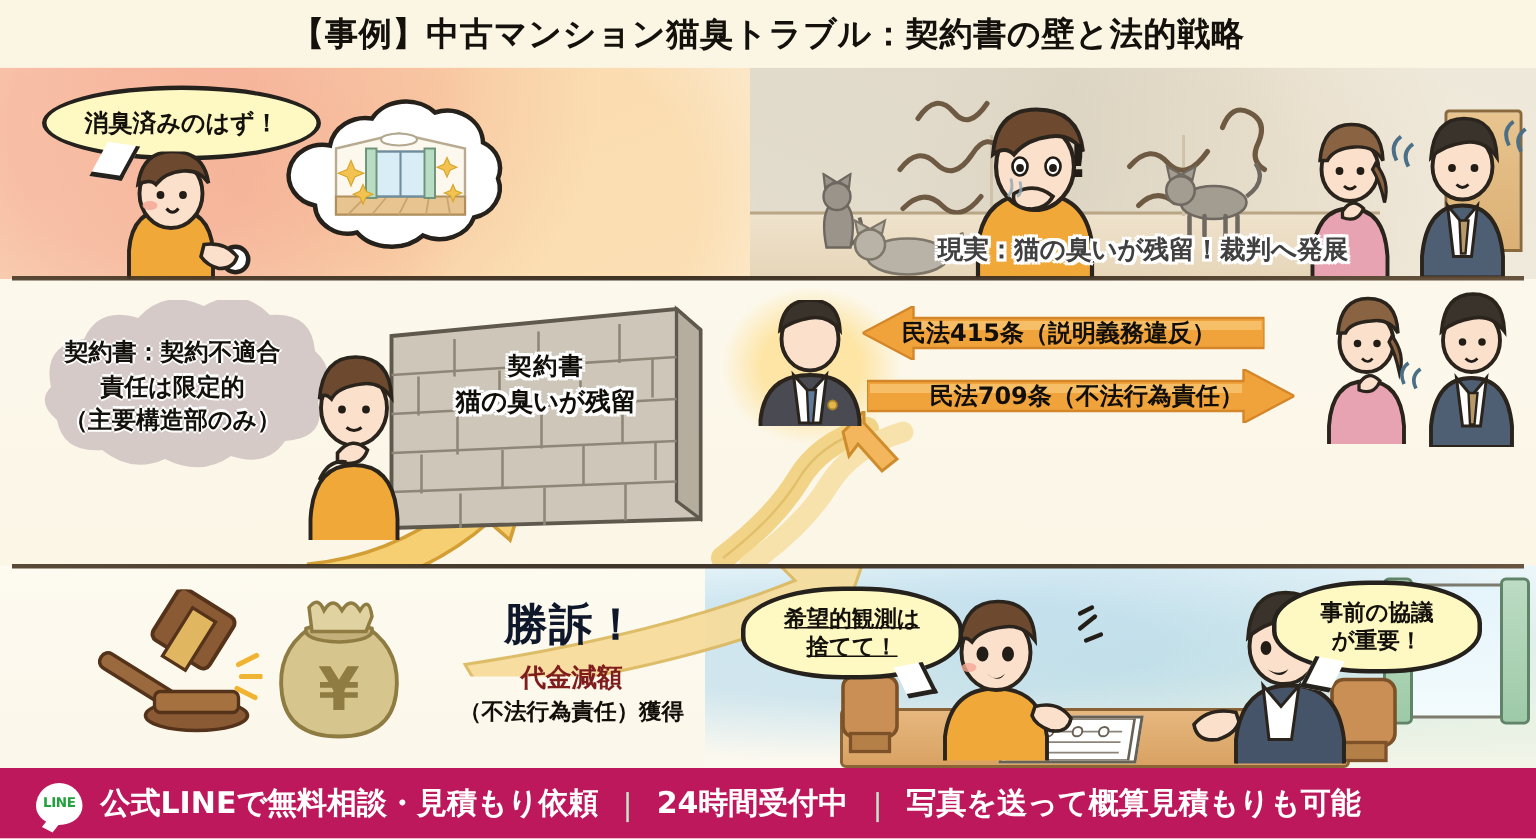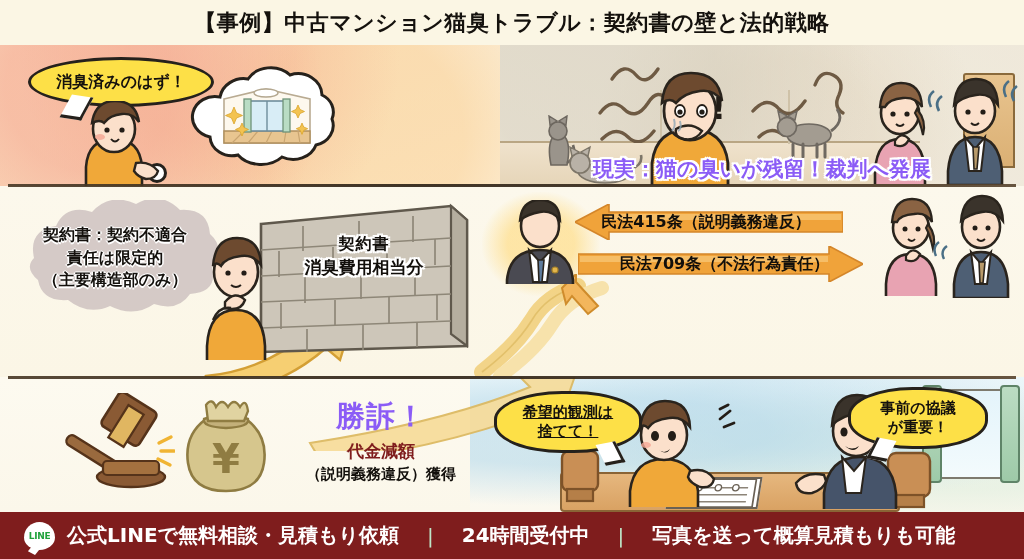--- a/index.html
+++ b/index.html
@@ -49,21 +49,21 @@
       radial-gradient(circle at 88% 40%, rgba(236,228,212,.6) 0 30%, rgba(236,228,212,0) 66%),
       linear-gradient(200deg,#f3efe3 0%, #f7f3e8 55%, #fbf7ec 100%);
   }
   .p2bg { position:absolute; inset:0;
     background:linear-gradient(180deg,#fcf8ec 0%,#fbf6e6 100%); }
   .p3bg { position:absolute; inset:0;
     background:linear-gradient(180deg,#fdfaf0 0%,#fbf7ea 100%); }
 
   
   .bubble-oval {
-    position:absolute; background:#fde047; border:3px solid #25211c; border-radius:50%;
+    position:absolute; background:#fef9c3; border:3px solid #25211c; border-radius:50%;
     display:flex; align-items:center; justify-content:center; text-align:center;
     font-weight:bold; color:#14110d; z-index:12;
   }
   .bub1 { left:28px; top:12px; width:186px; height:50px; font-size:16px; }
   .bub1:after {
     content:""; position:absolute; left:34px; bottom:-15px; width:20px; height:20px;
     background:#fff; border-right:3px solid #25211c; border-bottom:3px solid #25211c;
     transform:skewX(-22deg) rotate(8deg);
   }
   .dot { position:absolute; background:#fff; border:3px solid #25211c; border-radius:50%; z-index:11;}
@@ -89,21 +89,21 @@
   .doorknob { position:absolute; left:968px; top:76px; width:7px; height:7px;
       background:#c89a52; border:2px solid #8a6a3c; border-radius:50%; z-index:7; }
 
   .stink { position:absolute; z-index:7; }
   .excl { position:absolute; color:#231d17; font-weight:bold; font-size:30px; z-index:15; }
 
   .cat { position:absolute; z-index:8; }
 
   .cap1 {
     position:absolute; left:510px; top:110px; width:504px;
-    text-align:center; font-size:21px; font-weight:bold; color:#8b5cf6; z-index:20;
+    text-align:center; font-size:17px; font-weight:bold; color:#404040; z-index:20;
     text-shadow:
       2px 0 0 #fff,-2px 0 0 #fff,0 2px 0 #fff,0 -2px 0 #fff,
       2px 2px 0 #fff,-2px 2px 0 #fff,2px -2px 0 #fff,-2px -2px 0 #fff;
   }
 
   
   .watercloud {
     position:absolute; left:8px; top:14px; width:260px; height:130px; z-index:5;
   }
   .contract-text {
@@ -138,21 +138,21 @@
   .arrR { left:578px; top:60px; width:285px; justify-content:center; padding-left:8px;}
 
   .path-svg { position:absolute; left:470px; top:80px; z-index:4; }
 
   .couple2 { position:absolute; left:878px; top:10px; z-index:11; }
 
   
   .gavel { position:absolute; left:55px; top:16px; width:120px; height:96px; z-index:8; }
   .moneybag { position:absolute; left:180px; top:18px; width:92px; height:100px; z-index:8; }
   .win-text { position:absolute; left:276px; top:20px; width:210px; text-align:center; z-index:12; }
-  .win-text .w1 { font-size:29px; font-weight:bold; color:#8b5cf6; letter-spacing:1px;}
+  .win-text .w1 { font-size:29px; font-weight:bold; color:#0f172a; letter-spacing:1px;}
   .win-text .w2 { font-size:17px; font-weight:bold; color:#7f1d1d; margin-top:3px;}
   .win-text .w3 { font-size:15px; font-weight:bold; color:#120f0b; margin-top:2px;}
 
   .room3 { position:absolute; left:470px; top:0; width:554px; height:135px;
     background:
       radial-gradient(ellipse at 20% 40%, rgba(176,214,232,.55) 0 30%, rgba(176,214,232,0) 66%),
       radial-gradient(ellipse at 62% 25%, rgba(198,226,238,.5) 0 26%, rgba(198,226,238,0) 62%),
       radial-gradient(ellipse at 88% 60%, rgba(214,234,214,.45) 0 28%, rgba(214,234,214,0) 64%),
       linear-gradient(180deg,#f4fbfd 0%,#fbf8ee 100%);
     z-index:3; }
@@ -173,31 +173,31 @@
     background:#fff; border-right:3px solid #25211c; border-bottom:3px solid #25211c;
     transform:skewX(18deg) rotate(-10deg); }
   .b3b { left:848px; top:10px; width:140px; height:62px; border-radius:46%; }
   .b3b:after { content:""; position:absolute; left:20px; bottom:-14px; width:18px; height:18px;
     background:#fff; border-left:3px solid #25211c; border-bottom:3px solid #25211c;
     transform:skewX(-18deg) rotate(10deg); }
 
   
   .footer {
     position:absolute; left:0; top:512px; width:1024px; height:47px;
-    background:#7f1d1d; display:flex; align-items:center; gap:12px; padding-left:24px;
+    background:#be185d; display:flex; align-items:center; gap:12px; padding-left:24px;
     z-index:50;
   }
   .line-badge {
     width:31px; height:28px; background:#fff; border-radius:50% 50% 50% 50%/55% 55% 45% 45%;
     display:flex; align-items:center; justify-content:center; position:relative; flex:0 0 auto;
   }
   .line-badge:after { content:""; position:absolute; left:6px; bottom:-4px; width:8px; height:8px;
     background:#fff; transform:rotate(28deg) skewX(-10deg); }
   .line-badge span { font-size:9px; font-weight:bold; color:#21a23c; letter-spacing:-.3px; z-index:2;}
-  .footer-text { display:flex; align-items:center; gap:28px; color:#fff;
+  .footer-text { display:flex; align-items:center; gap:16px; color:#fff;
     font-size:20px; font-weight:bold; white-space:nowrap; }
   .sep { color:#bfe6c8; font-weight:normal; font-size:20px; }
 </style>
 </head>
 <body>
 
 <div class="stage">
 
   <div class="title-bar">
     <div class="t">【事例】中古マンション猫臭トラブル：契約書の壁と法的戦略</div>
@@ -389,21 +389,21 @@
           <line x1="80" y1="100" x2="80" y2="126"></line>
         <line x1="134" y1="97" x2="134" y2="123"></line>
           <line x1="182" y1="94" x2="182" y2="120"></line>
         <line x1="52" y1="129" x2="52" y2="152"></line>
           <line x1="108" y1="125" x2="108" y2="150"></line>
         <line x1="162" y1="122" x2="162" y2="147"></line>
       </g>
     </svg>
     <div class="wall-label">
       <div class="l1">契約書</div>
-      <div class="l2">消臭費用相当分</div>
+      <div class="l2">猫の臭いが残留</div>
     </div>
 
     <svg class="yarrow-lg" style="left:200px;top:120px;width:200px;height:78px;" viewBox="0 0 200 78">
       <path d="M6 70 q60 -6 106 -46 l-14 -12 l56 -4 l-14 46 l-14 -12 q-48 42 -114 48 z" fill="#f6cf72" stroke="#d39f35" stroke-width="2.4"></path>
     </svg>
 
     <div class="glow"></div>
     <svg class="lawyer" viewBox="0 0 86 84">
       <path d="M10 80 q3 -30 33 -30 q30 0 33 30 l0 8 l-66 0 z" fill="#4a4a52" stroke="#2a241d" stroke-width="2.6"></path>
       <path d="M32 50 l11 12 l11 -12 l-4 32 l-14 0 z" fill="#fff" stroke="#2a241d" stroke-width="2"></path>
@@ -489,21 +489,21 @@
     <svg class="moneybag" viewBox="0 0 92 100">
       <path d="M26 24 q20 -10 40 0 q22 16 18 44 q-4 28 -38 28 q-34 0 -38 -28 q-4 -28 18 -44 z" fill="#d6c68d" stroke="#8f7c42" stroke-width="2.6"></path>
       <path d="M24 24 q22 -8 44 0 q2 8 -22 9 q-24 -1 -22 -9 z" fill="#c3b07a" stroke="#8f7c42" stroke-width="2.4"></path>
       <path d="M26 10 q6 -8 10 2 q6 -10 12 0 q6 -10 12 0 q6 -10 8 4 l-4 10 l-36 0 z" fill="#e0d3a1" stroke="#8f7c42" stroke-width="2.3"></path>
       <text x="46" y="78" text-anchor="middle" font-size="40" font-weight="bold" fill="#8f7c42" font-family="DejaVu Sans, sans-serif">¥</text>
     </svg>
 
     <div class="win-text">
       <div class="w1">勝訴！</div>
       <div class="w2">代金減額</div>
-      <div class="w3">（説明義務違反）獲得</div>
+      <div class="w3">（不法行為責任）獲得</div>
     </div>
 
     <div class="window3"></div>
     <div class="curtain3" style="left:922px;"></div>
     <div class="curtain3" style="left:1000px;"></div>
     <div class="table3"></div>
     <svg class="doc3" viewBox="0 0 92 32">
       <rect x="0" y="0" width="92" height="32" fill="#fff" stroke="#6a6155" stroke-width="2"></rect>
       <g stroke="#8c8478" stroke-width="1.5">
         <line x1="8" y1="10" x2="84" y2="10"></line>

